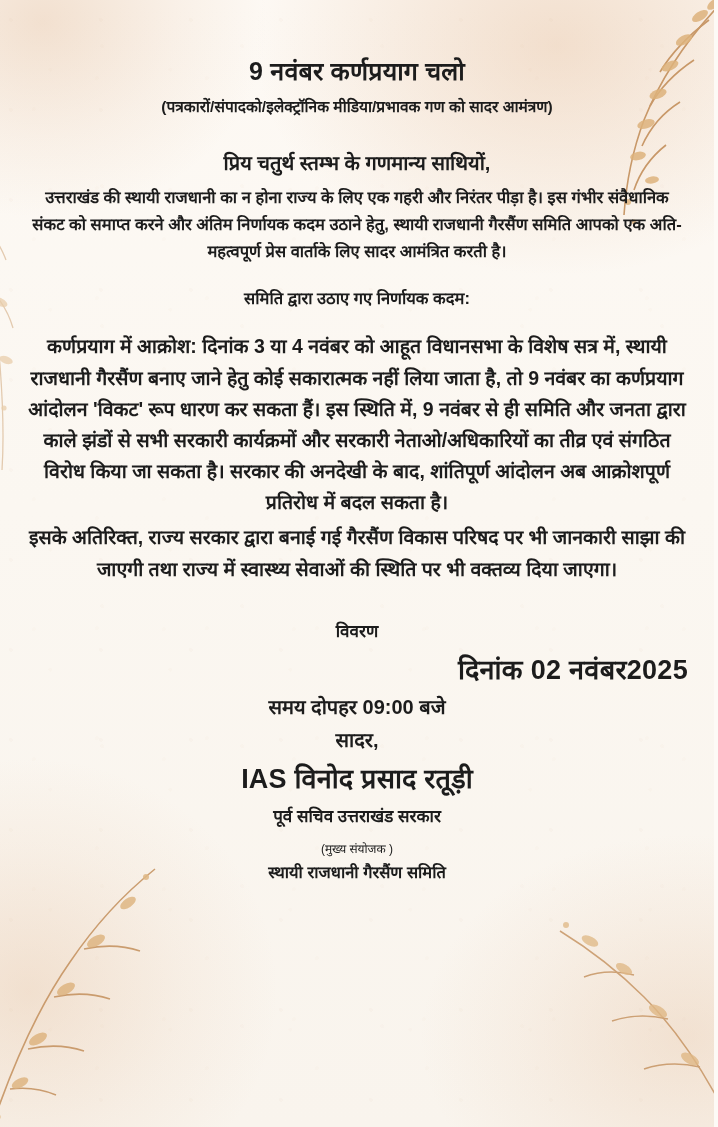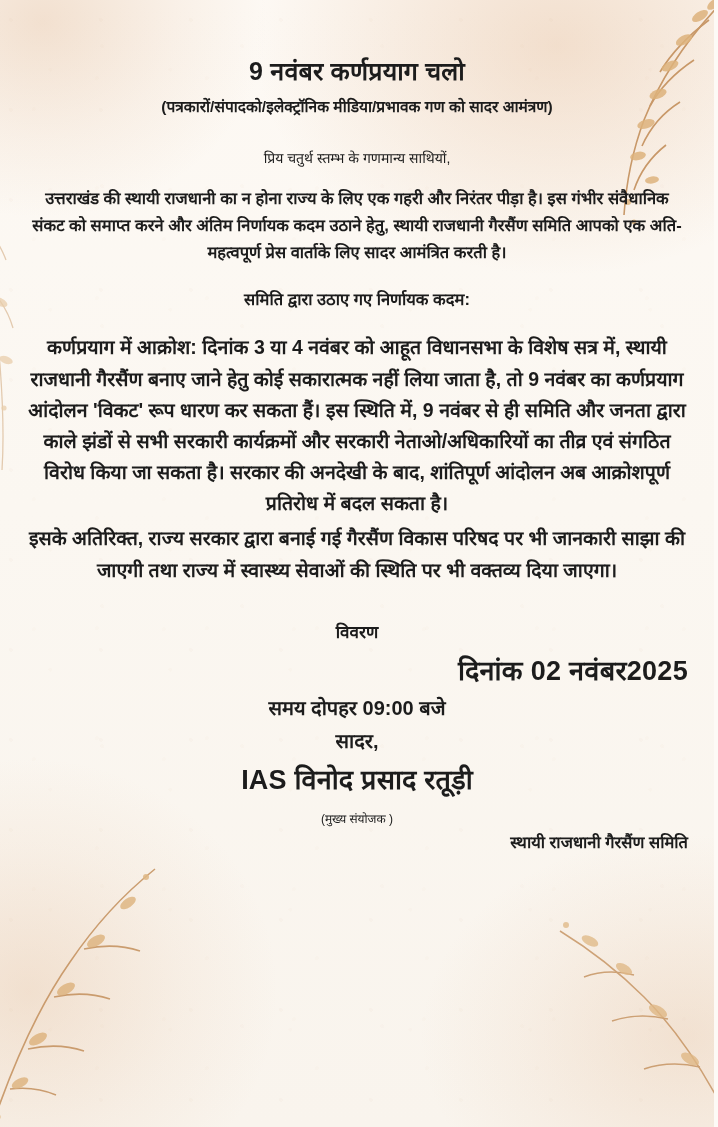--- a/index.html
+++ b/index.html
@@ -68,23 +68,23 @@
     line-height: 1.25;
     margin: 0 0 10px 0;
   }
   .subtitle {
     font-size: 15.5px;
     font-weight: bold;
     line-height: 1.35;
     margin: 0 0 30px 0;
   }
   .salutation {
-    font-size: 14px;
-    font-weight: normal;
-    margin: 0 0 16px 0;
+    font-size: 20px;
+    font-weight: bold;
+    margin: 0 0 6px 0;
     line-height: 1.5;
   }
   .para {
     font-size: 16.5px;
     font-weight: bold;
     line-height: 1.62;
     margin: 0 4px 22px 4px;
   }
   .section-head {
     font-size: 16.5px;
@@ -135,21 +135,20 @@
   }
   .signer-tag {
     font-size: 12px;
     font-weight: normal;
     margin: 13px 0 3px 0;
   }
   .signer-org {
     font-size: 16.5px;
     font-weight: bold;
     margin: 0;
-    text-align: right;
   }
 </style>
 </head>
 <body>
 
 <div id="poster">
 
   <div id="grain"></div>
 
   <svg class="deco" id="branch-topright" viewBox="0 0 240 260" xmlns="http://www.w3.org/2000/svg">
@@ -242,17 +241,18 @@
     <p class="body-big">इसके अतिरिक्त, राज्य सरकार द्वारा बनाई गई गैरसैंण विकास परिषद पर भी जानकारी साझा की जाएगी तथा राज्य में स्वास्थ्य सेवाओं की स्थिति पर भी वक्तव्य दिया जाएगा।</p>
 
     <div class="details-label">विवरण</div>
 
     <div class="date-line">दिनांक 02 नवंबर2025</div>
     <div class="time-line">समय दोपहर 09:00 बजे</div>
 
     <div class="regards">सादर,</div>
 
     <div class="signer">IAS विनोद प्रसाद रतूड़ी</div>
+    <div class="signer-role">पूर्व सचिव उत्तराखंड सरकार</div>
     <div class="signer-tag">(मुख्य संयोजक )</div>
     <div class="signer-org">स्थायी राजधानी गैरसैंण समिति</div>
 
   </div>
 </div>
 
 </body></html>

